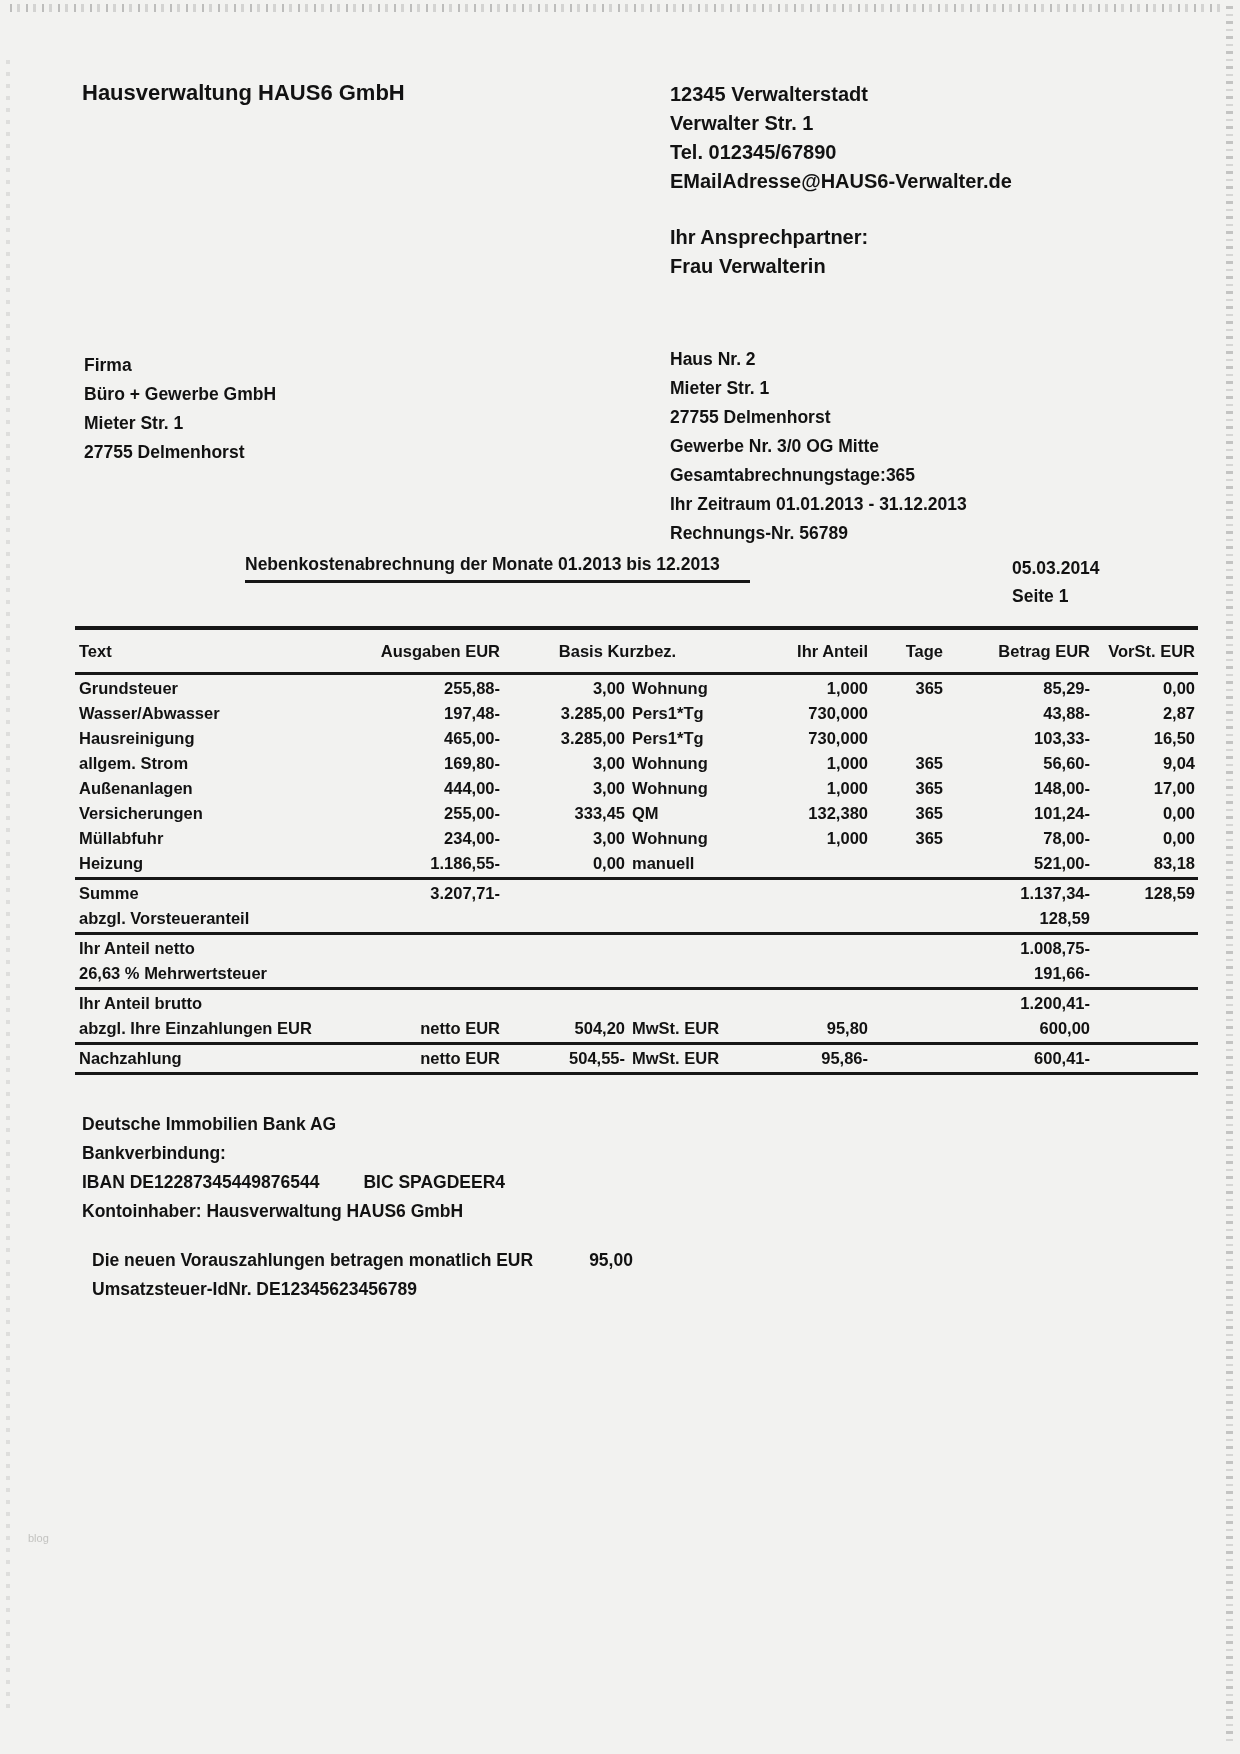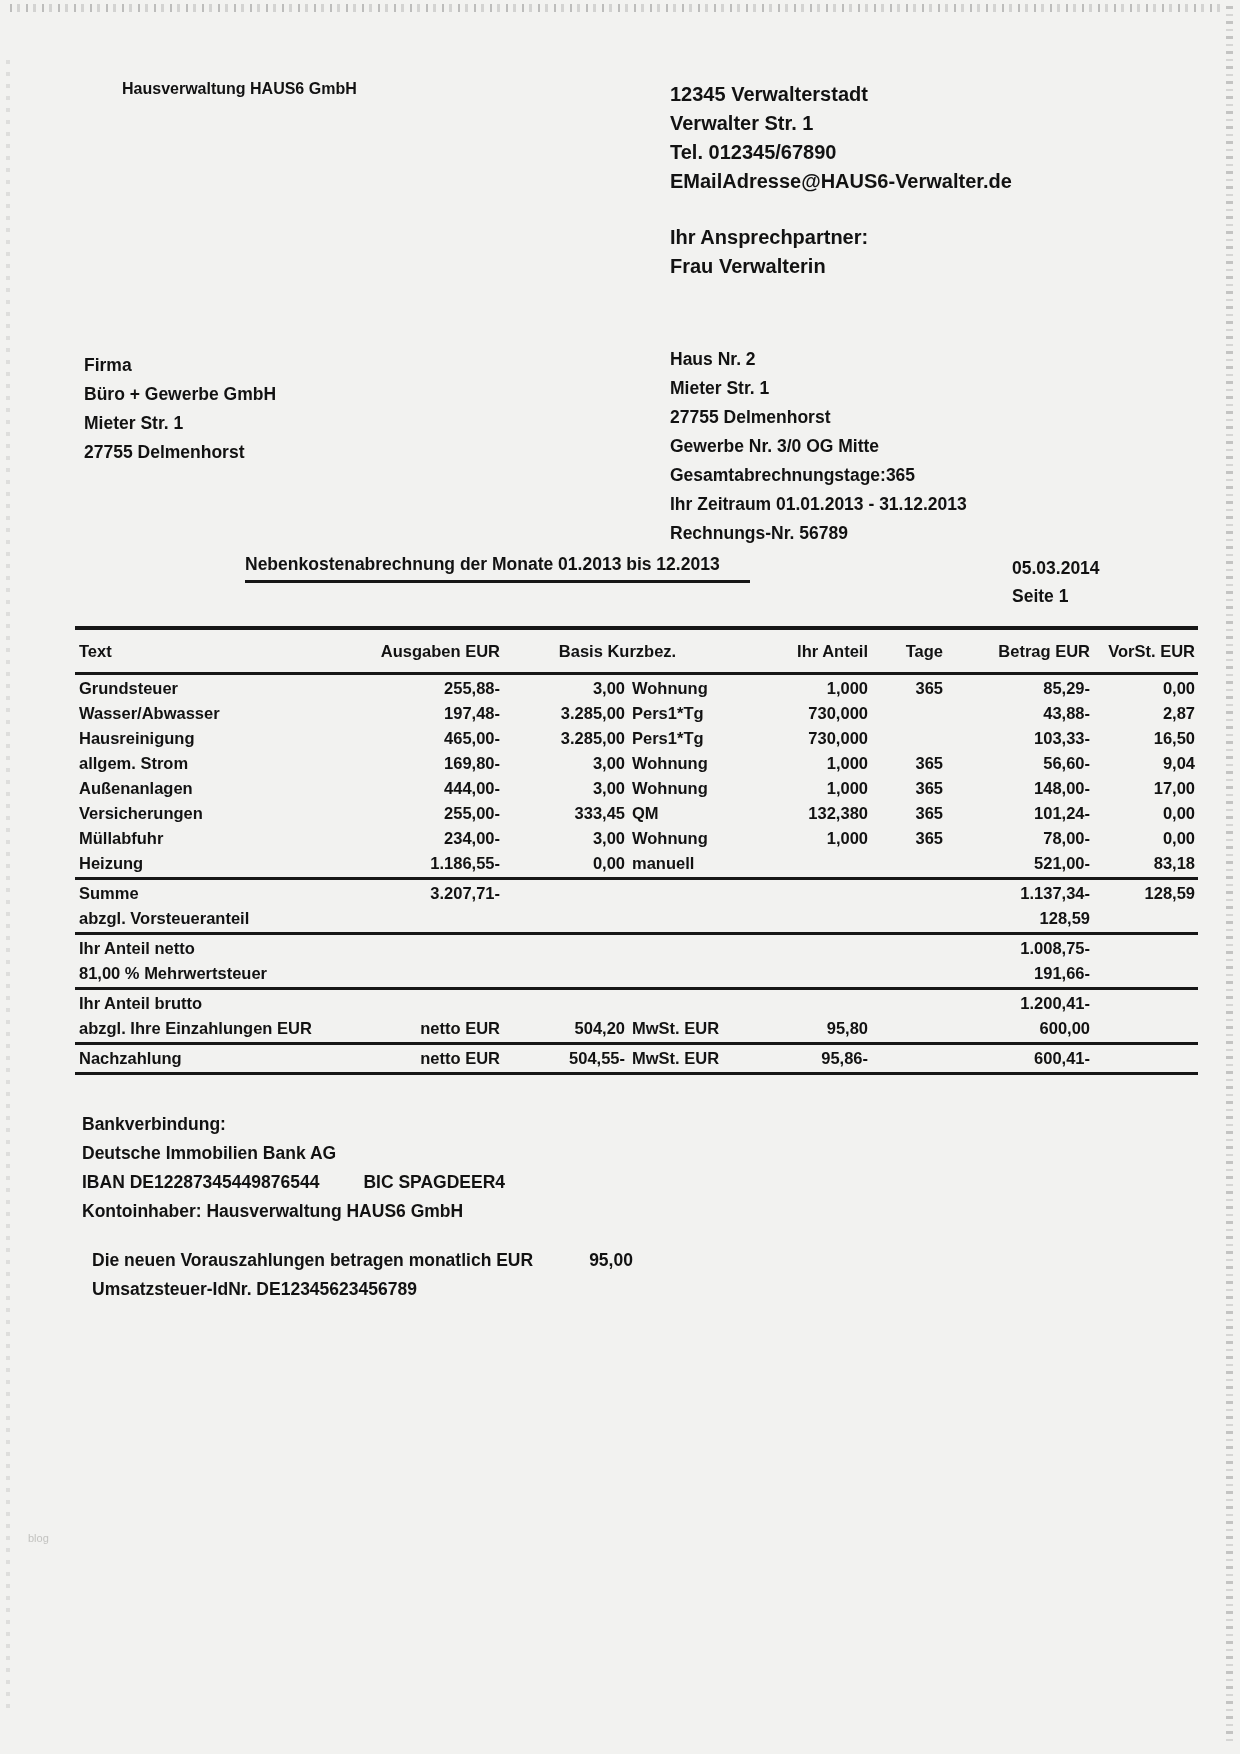--- a/index.html
+++ b/index.html
@@ -14,21 +14,21 @@
   .abs { position:absolute; }
 
   
   .noise-top { left:10px; right:14px; top:4px; height:8px;
     background:repeating-linear-gradient(90deg, rgba(110,110,110,.40) 0 2px, transparent 2px 7px, rgba(140,140,140,.30) 7px 10px, transparent 10px 16px); }
   .noise-right { top:6px; bottom:10px; right:7px; width:7px;
     background:repeating-linear-gradient(180deg, rgba(110,110,110,.35) 0 3px, transparent 3px 8px, rgba(140,140,140,.28) 8px 10px, transparent 10px 15px); }
   .noise-left { top:60px; bottom:40px; left:6px; width:4px;
     background:repeating-linear-gradient(180deg, rgba(130,130,130,.18) 0 4px, transparent 4px 12px); }
 
-  .sender-name { left:82px; top:80px; font-size:16px;margin-left:40px; }
+  .sender-name { left:82px; top:80px; font-size:22px; }
   .sender-block { left:670px; top:80px; font-size:20px; line-height:29px; }
   .contact { margin-top:27px; }
   .recipient-block { left:84px; top:351px; font-size:17.5px; line-height:29px; }
   .property-block { left:670px; top:345px; font-size:17.5px; line-height:29px; }
 
   .doc-title { left:245px; top:554px; font-size:17.5px; padding:0 30px 5px 0; border-bottom:3px solid #161616; }
   .date-block { left:1012px; top:554px; font-size:17.5px; line-height:28px; }
 
   .cost-table { left:75px; top:625px; width:1123px; font-size:16.5px; }
   .rule { height:3px; background:#171717; margin:1px 0; }
@@ -216,21 +216,21 @@
           <div class="c-text">Ihr Anteil netto</div>
           <div class="c-num"></div>
           <div class="c-num"></div>
           <div class="c-unit"></div>
           <div class="c-num"></div>
           <div class="c-num c-tage"></div>
           <div class="c-num">1.008,75-</div>
           <div class="c-num c-vorst"></div>
         </div>
         <div class="trow">
-          <div class="c-text">81,00 % Mehrwertsteuer</div>
+          <div class="c-text">26,63 % Mehrwertsteuer</div>
           <div class="c-num"></div>
           <div class="c-num"></div>
           <div class="c-unit"></div>
           <div class="c-num"></div>
           <div class="c-num c-tage"></div>
           <div class="c-num">191,66-</div>
           <div class="c-num c-vorst"></div>
         </div>
         <div class="rule"></div>
         <div class="trow">
@@ -262,22 +262,22 @@
           <div class="c-num">95,86-</div>
           <div class="c-num c-tage"></div>
           <div class="c-num">600,41-</div>
           <div class="c-num c-vorst"></div>
         </div>
         <div class="rule"></div>
       </div>
   </div>
 
   <div class="abs bank-block">
+    <div>Deutsche Immobilien Bank AG</div>
     <div>Bankverbindung:</div>
-    <div>Deutsche Immobilien Bank AG</div>
     <div class="iban-line">
       <span>IBAN DE12287345449876544</span>
       <span>BIC SPAGDEER4</span>
     </div>
     <div>Kontoinhaber: Hausverwaltung HAUS6 GmbH</div>
   </div>
 
   <div class="abs prepay-block">
     <div class="prepay-line">
       <span>Die neuen Vorauszahlungen betragen monatlich EUR</span>

